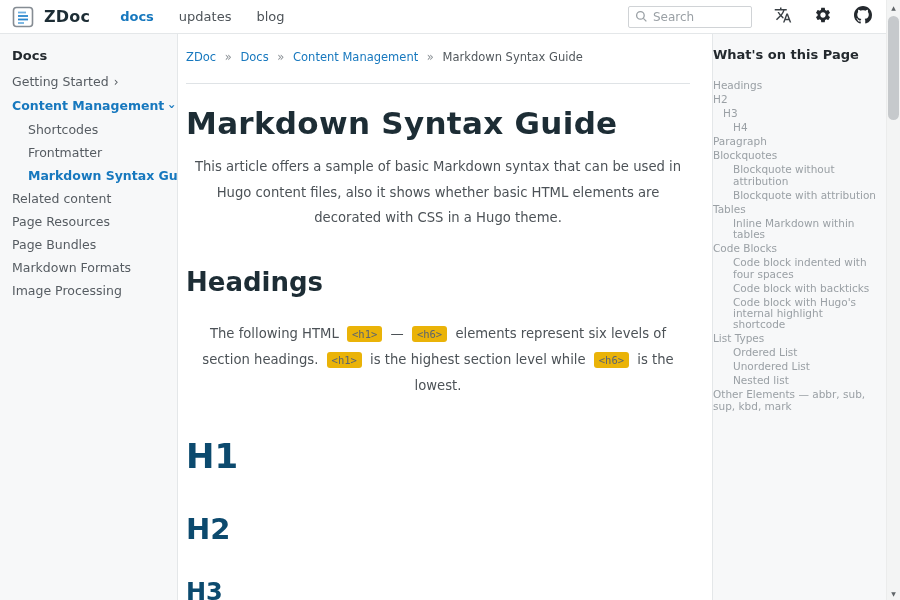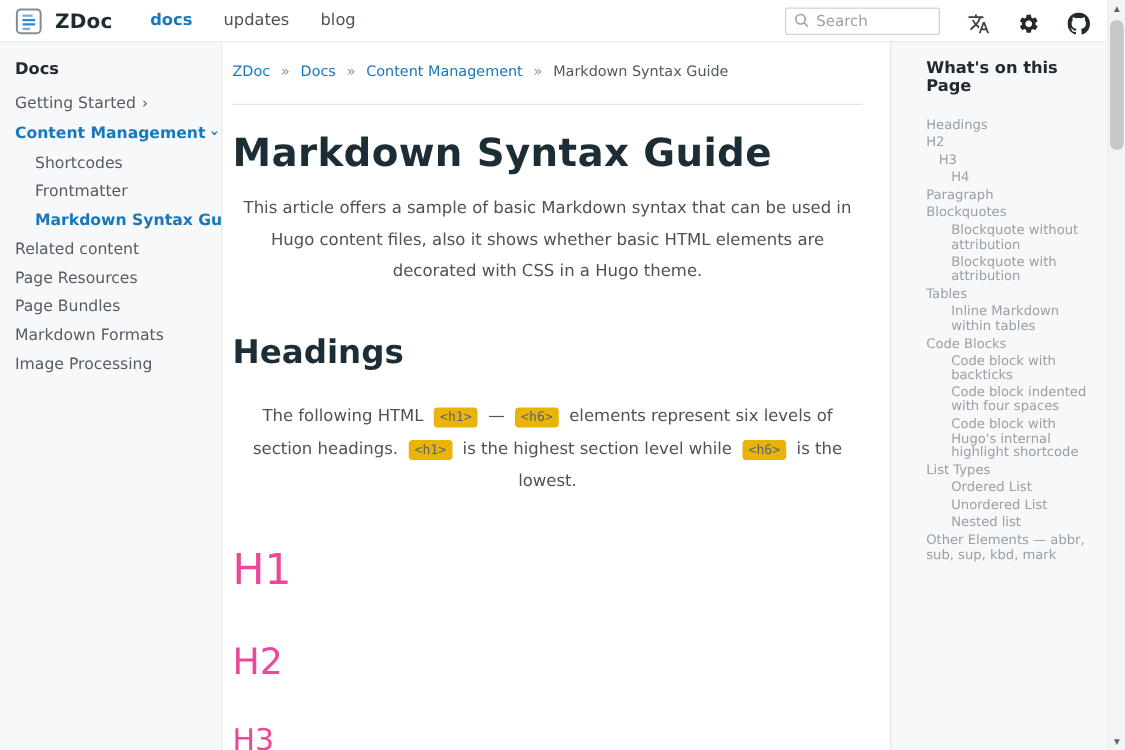--- a/index.html
+++ b/index.html
@@ -9,21 +9,21 @@
 
   
   .navbar { height:34px; border-bottom:1px solid #e4e7e9; background:#fff;
     display:flex; align-items:center; justify-content:space-between; padding:0 14px 0 12px; }
   .nav-left { display:flex; align-items:center; }
   .logo { width:22px; height:22px; display:block; cursor:pointer; }
   .brand { font-size:16px; font-weight:bold; margin-left:10px; letter-spacing:0.2px; cursor:pointer; }
   .nav-links { display:flex; margin-left:30px; gap:25px; }
   .nav-link { font-size:13px; color:#4d5358; text-decoration:none; cursor:pointer; }
   .nav-link.active { color:#1778be; font-weight:bold; }
-  .nav-right { display:flex; align-items:flex-end; gap:22px; }
+  .nav-right { display:flex; align-items:flex-start; gap:22px; }
   .searchbox { width:124px; height:22px; border:1px solid #d0d3d6; border-radius:2px;
     background:#fff; display:flex; align-items:center; padding:0 6px; }
   .searchbox input { border:none; outline:none; width:90px; font-size:12px;
     font-family:"DejaVu Sans", sans-serif; color:#4d5358; margin-left:5px; background:transparent; }
   .searchbox input::placeholder { color:#9aa0a5; }
   .icon-btn { width:18px; height:18px; display:block; cursor:pointer; }
 
   
   .layout { display:flex; height:566px; }
 
@@ -42,28 +42,28 @@
   .main { width:534px; padding:16px 22px 12px 8px; background:#fff; }
   .breadcrumb { font-size:11.5px; color:#52585d; }
   .crumb-link { color:#1778be; cursor:pointer; }
   .crumb-sep { color:#8a9095; margin:0 5px; }
   .rule { border:none; border-top:1px solid #dfe3e6; margin:19px 0 0; }
   .article-title { font-size:31px; font-weight:bold; letter-spacing:0.3px; margin:21px 0 13px; }
   .para { font-size:13.2px; line-height:1.95; color:#4c5257;text-align:center; }
   .section-title { font-size:26px; font-weight:bold; margin:36px 0 24px; }
   .code { font-family:"DejaVu Sans Mono", monospace; font-size:10.5px; color:#5a6470;
     background:#eab308; border-radius:3px; padding:2px 5px; margin:0 4px; }
-  .hsample { font-weight:normal; color:#ec4899; }
+  .hsample { font-weight:bold; color:#0c4a6e; }
   .hs0 { font-size:34px; margin-top:38px; }
   .hs1 { font-size:29px; margin-top:36px; }
   .hs2 { font-size:24px; margin-top:32px; }
 
   
   .sidebar-right { width:174px; background:#f7f8f9; border-left:1px solid #e4e7e9;
-    padding:13px 8px 0 28px; flex-shrink:0; }
+    padding:13px 8px 0 0; flex-shrink:0; }
   .toc-title { font-size:13px; font-weight:bold; color:#23292e; margin-bottom:17px; }
   .toc-item { font-size:10.5px; line-height:11.4px; color:#9aa0a5; cursor:pointer;
     margin-bottom:0; padding:1.3px 0; }
   .toc-item.ind-1 { padding-left:10px; }
   .toc-item.ind-2 { padding-left:20px; }
 
   
   .scrollbar { position:absolute; right:0; top:0; width:14px; height:600px;
     background:#f3f4f4; border-left:1px solid #ebecec; z-index:5; }
   .sb-btn { height:14px; display:flex; align-items:center; justify-content:center;
@@ -162,22 +162,22 @@
           <div class="toc-item ind-0">H2</div>
           <div class="toc-item ind-1">H3</div>
           <div class="toc-item ind-2">H4</div>
           <div class="toc-item ind-0">Paragraph</div>
           <div class="toc-item ind-0">Blockquotes</div>
           <div class="toc-item ind-2">Blockquote without attribution</div>
           <div class="toc-item ind-2">Blockquote with attribution</div>
           <div class="toc-item ind-0">Tables</div>
           <div class="toc-item ind-2">Inline Markdown within tables</div>
           <div class="toc-item ind-0">Code Blocks</div>
+          <div class="toc-item ind-2">Code block indented with four spaces</div>
           <div class="toc-item ind-2">Code block with backticks</div>
-          <div class="toc-item ind-2">Code block indented with four spaces</div>
           <div class="toc-item ind-2">Code block with Hugo's internal highlight shortcode</div>
           <div class="toc-item ind-0">List Types</div>
           <div class="toc-item ind-2">Ordered List</div>
           <div class="toc-item ind-2">Unordered List</div>
           <div class="toc-item ind-2">Nested list</div>
           <div class="toc-item ind-0">Other Elements — abbr, sub, sup, kbd, mark</div>
         </nav>
     </aside>
   </div>
 </div>

